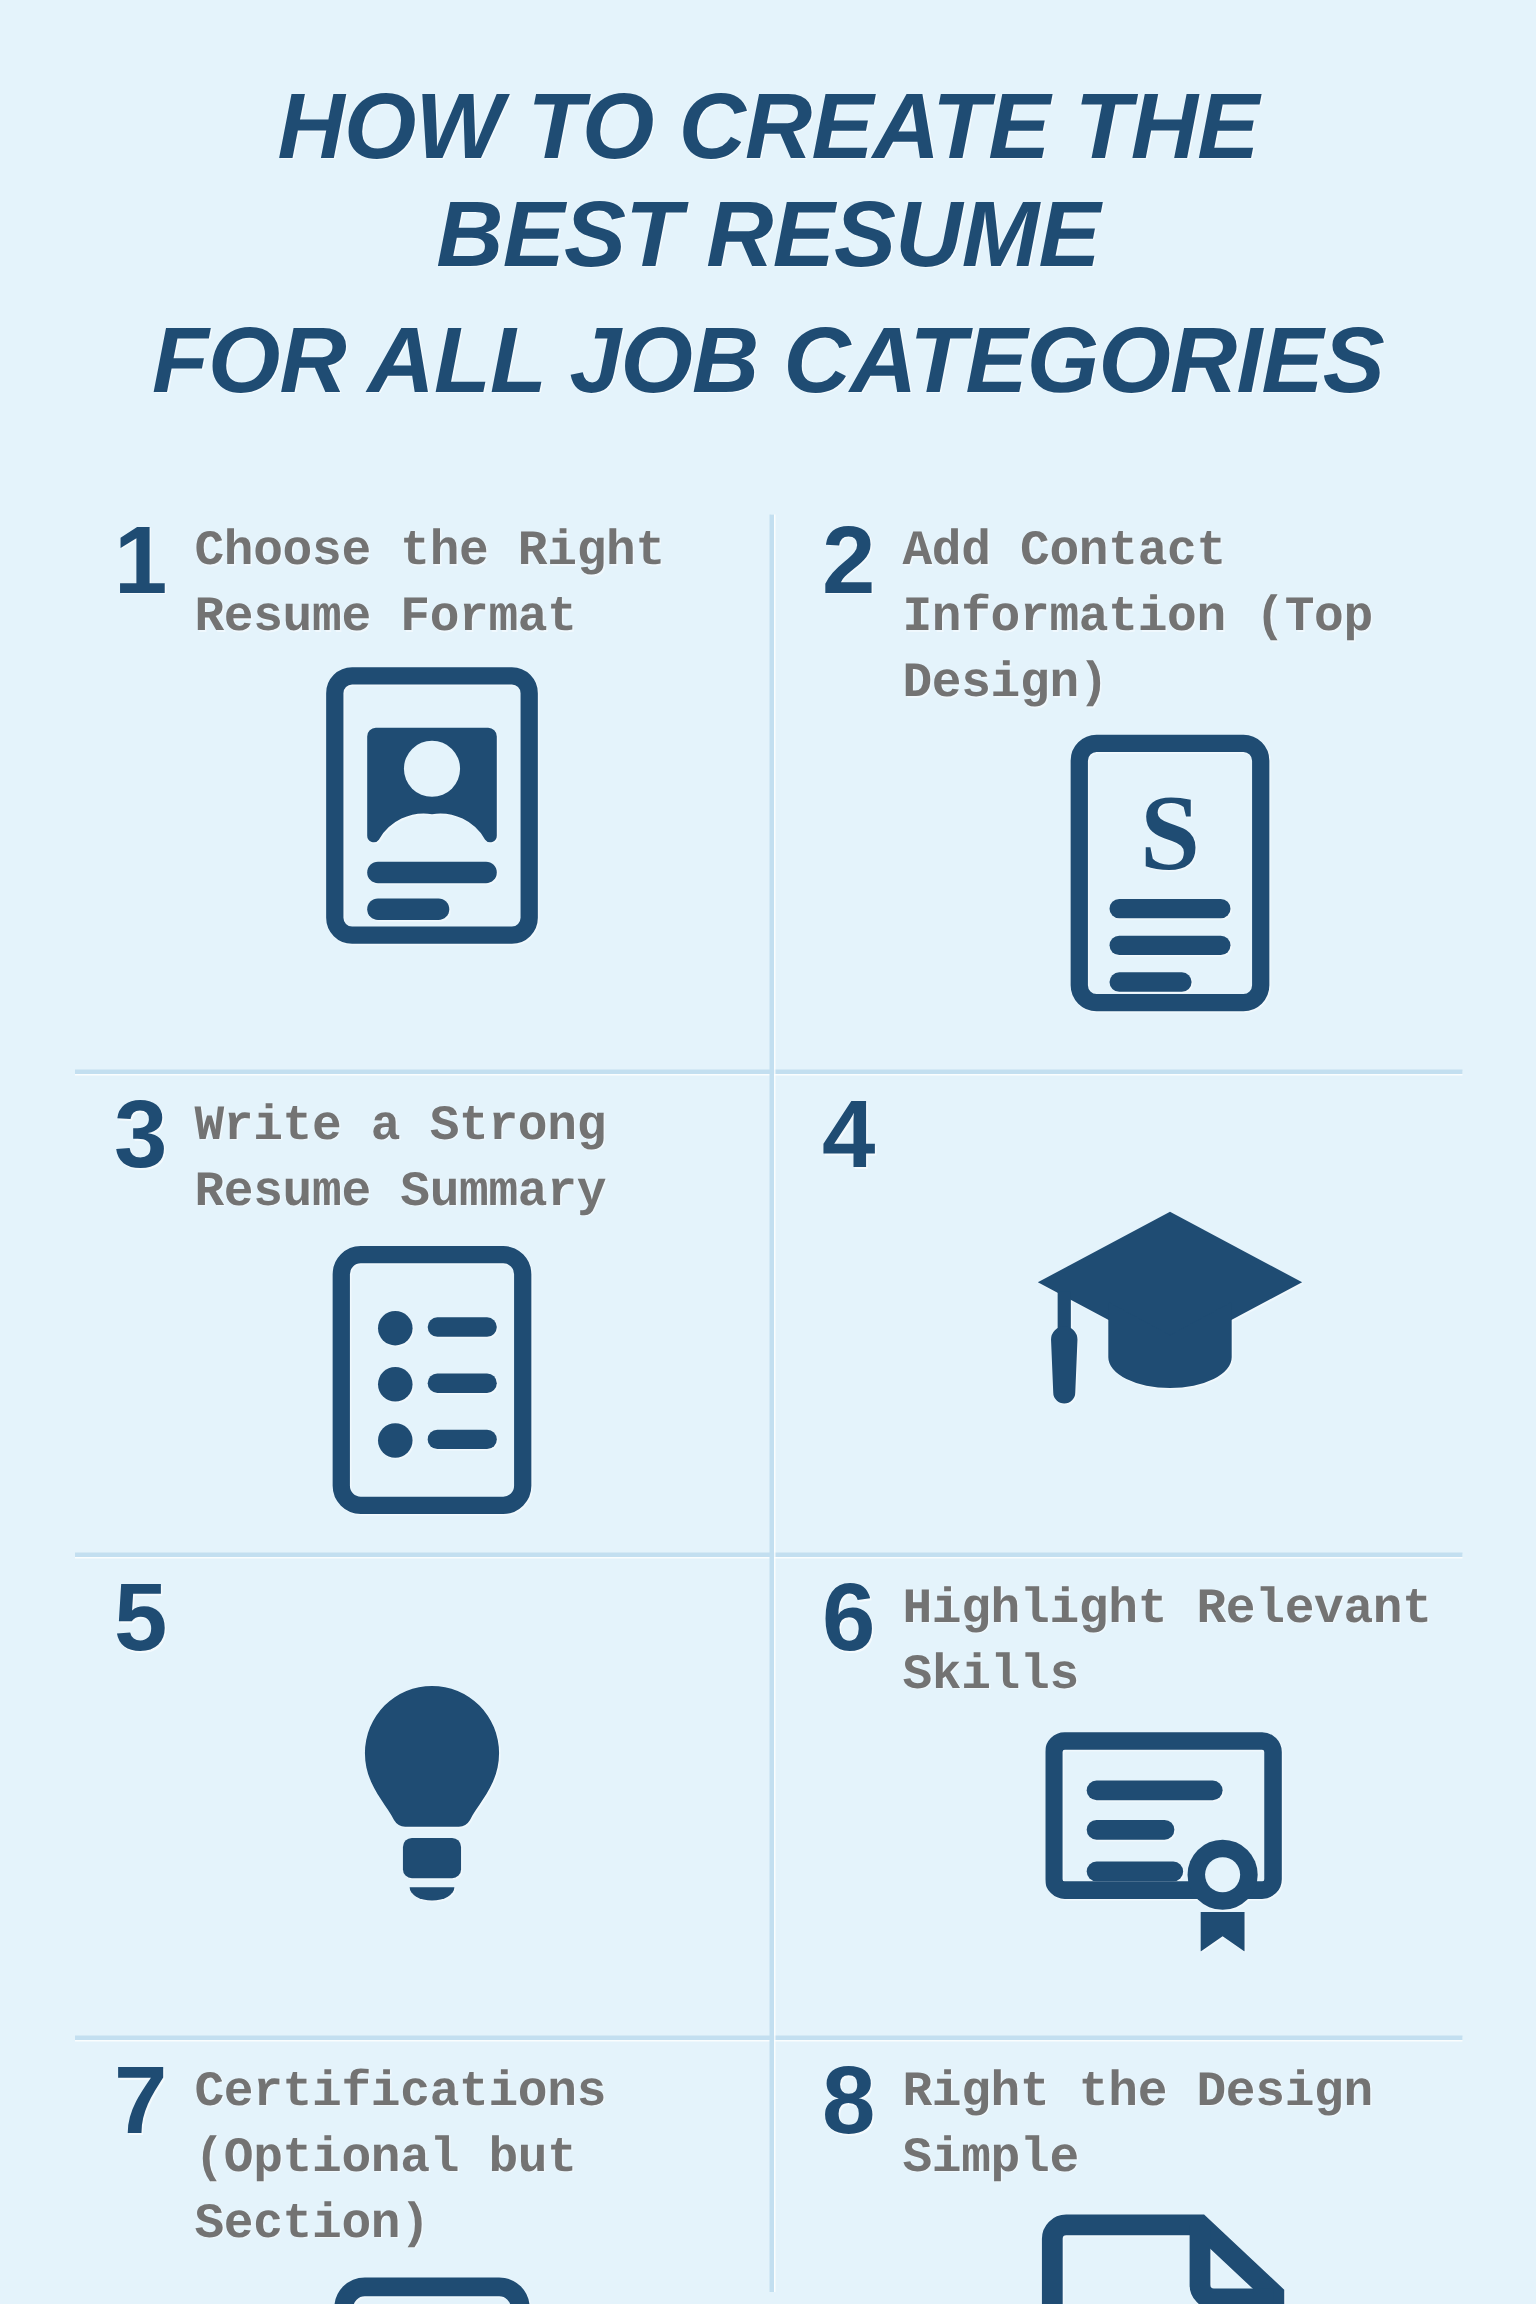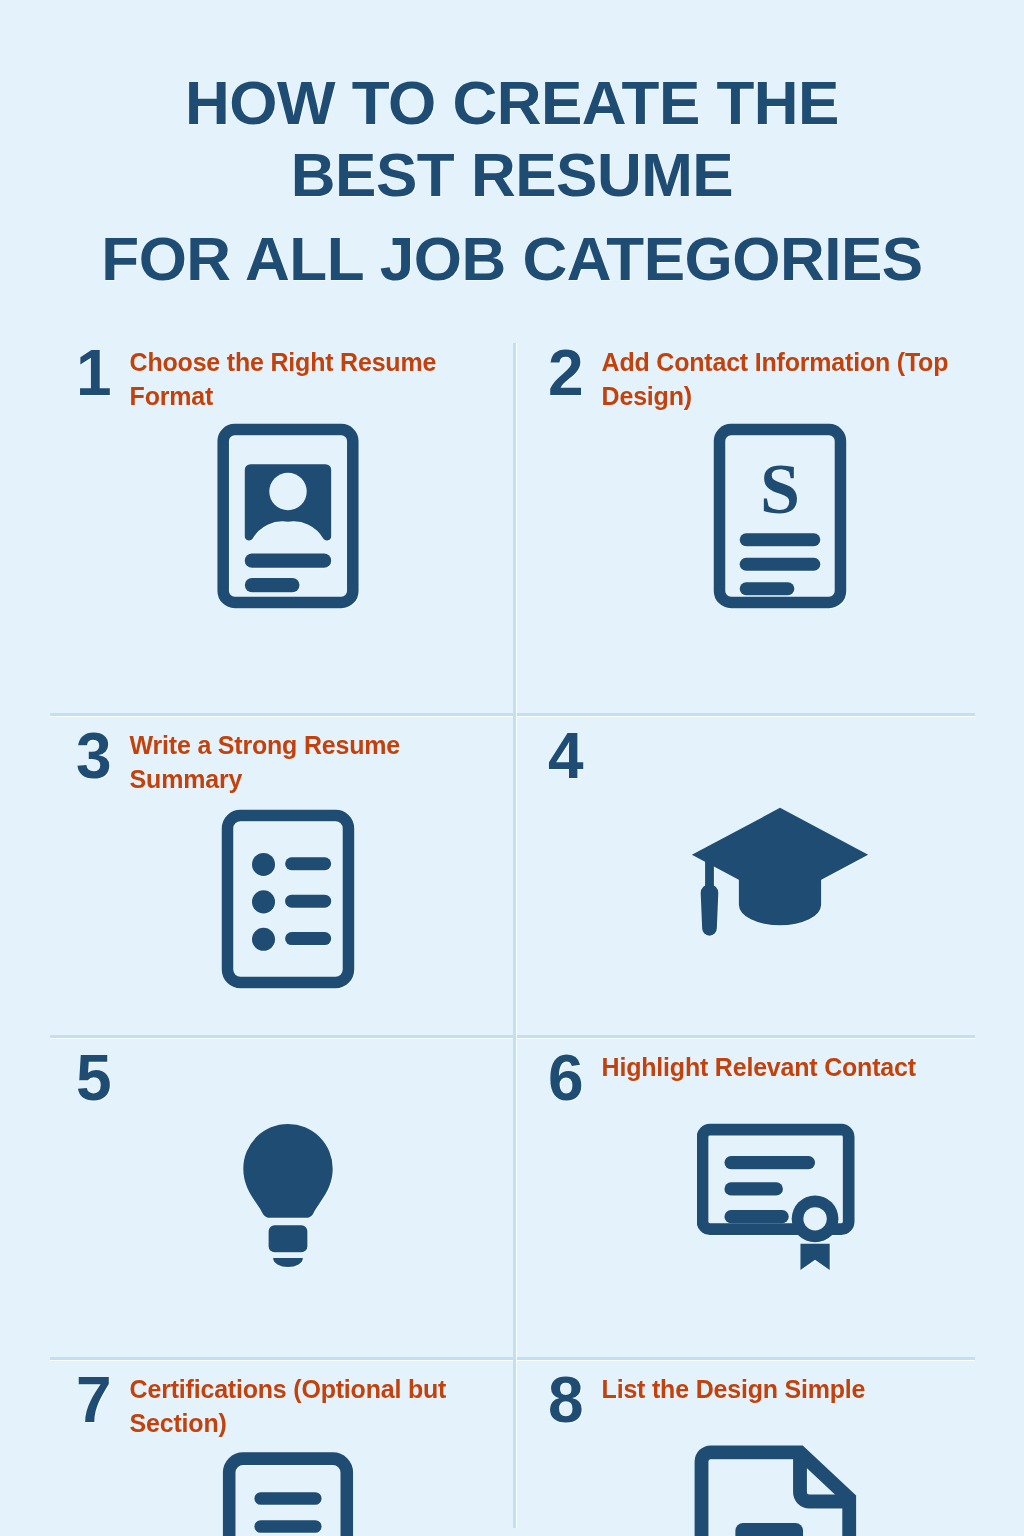--- a/index.html
+++ b/index.html
@@ -10,22 +10,23 @@
     width: 1024px;
     height: 1536px;
     background: #e4f3fb;
     font-family: "Liberation Sans", sans-serif;
     overflow: hidden;
     position: relative;
   }
 
   
   .title-block {
-    padding-top: 72px;
+    padding-top: 54px;
     text-align: center;
+    font-style: italic;
   }
   .title-line {
     font-family: "Liberation Sans", sans-serif;
     font-weight: 700;
     color: #1f4c73;
     letter-spacing: -0.5px;
     line-height: 1.0;
     text-shadow: 1px 1px 0 rgba(255,255,255,0.55);
   }
   .title-line.l1 { font-size: 62px; }
@@ -69,25 +70,25 @@
     font-family: "Liberation Sans", sans-serif;
     font-weight: 700;
     font-size: 64px;
     line-height: 0.92;
     color: #1f4c73;
     text-shadow: 1px 1px 0 rgba(255,255,255,0.6);
     margin-right: 18px;
     flex: 0 0 auto;
   }
   .step-label {
-    font-family: Liberation Sans, sans-serif;
+    font-family: Liberation Mono, monospace;
     font-weight: 700;
-    font-size: 25px;
+    font-size: 33px;
     line-height: 1.34;
-    color: #c2410c;
+    color: #737373;
     letter-spacing: -0.2px;
     text-shadow: 1px 1px 0 rgba(255,255,255,0.45);
     padding-top: 2px;
   }
 
   
   .cell-icon {
     display: flex;
     justify-content: center;
     margin-top: 10px;
@@ -227,21 +228,21 @@
           <path d="M42 4 a30 30 0 0 1 30 30 c0 14 -9 22 -13 30 a6 6 0 0 1 -5 3 H30 a6 6 0 0 1 -5 -3 C21 56 12 48 12 34 A30 30 0 0 1 42 4 z" fill="#1f4c73"></path>
           <rect x="29" y="72" width="26" height="18" rx="4" fill="#1f4c73"></rect>
           <path d="M32 94 h20 a10 6 0 0 1 -20 0 z" fill="#1f4c73"></path>
         </svg>
       </div>
     </div>
 
     <div class="cell right">
       <div class="cell-head">
         <div class="step-num">6</div>
-        <div class="step-label">Highlight Relevant Contact</div>
+        <div class="step-label">Highlight Relevant Skills</div>
       </div>
       <div class="cell-icon icon-cert">
         <svg viewBox="0 0 112 104">
           <path d="M8 8 h90 a5 5 0 0 1 5 5 v58 a5 5 0 0 1 -5 5 H8 a5 5 0 0 1 -5 -5 V13 a5 5 0 0 1 5 -5 z" fill="none" stroke="#1f4c73" stroke-width="8"></path>
           <rect x="18" y="26" width="62" height="9" rx="4.5" fill="#1f4c73"></rect>
           <rect x="18" y="44" width="40" height="9" rx="4.5" fill="#1f4c73"></rect>
           <rect x="18" y="63" width="44" height="9" rx="4.5" fill="#1f4c73"></rect>
           <path d="M70 86 l0 18 10 -7 10 7 0 -18 z" fill="#1f4c73"></path>
           <circle cx="80" cy="69" r="16" fill="#1f4c73"></circle>
           <circle cx="80" cy="69" r="8" fill="#e4f3fb"></circle>
@@ -263,21 +264,21 @@
           <rect x="8" y="6" width="84" height="104" rx="10" fill="none" stroke="#1f4c73" stroke-width="9"></rect>
           <rect x="26" y="30" width="48" height="9" rx="4.5" fill="#1f4c73"></rect>
           <rect x="26" y="50" width="48" height="9" rx="4.5" fill="#1f4c73"></rect>
         </svg>
       </div>
     </div>
 
     <div class="cell right">
       <div class="cell-head">
         <div class="step-num">8</div>
-        <div class="step-label">List the Design Simple</div>
+        <div class="step-label">Right the Design Simple</div>
       </div>
       <div class="cell-icon icon-doc8">
         <svg viewBox="0 0 110 104">
           <path d="M10 8 h58 l32 30 v58 a6 6 0 0 1 -6 6 H10 a6 6 0 0 1 -6 -6 V14 a6 6 0 0 1 6 -6 z" fill="none" stroke="#1f4c73" stroke-width="9"></path>
           <path d="M68 8 v26 a6 6 0 0 0 6 6 h26" fill="none" stroke="#1f4c73" stroke-width="9"></path>
           <rect x="26" y="54" width="44" height="13" rx="5" fill="#1f4c73"></rect>
         </svg>
       </div>
     </div>
 

